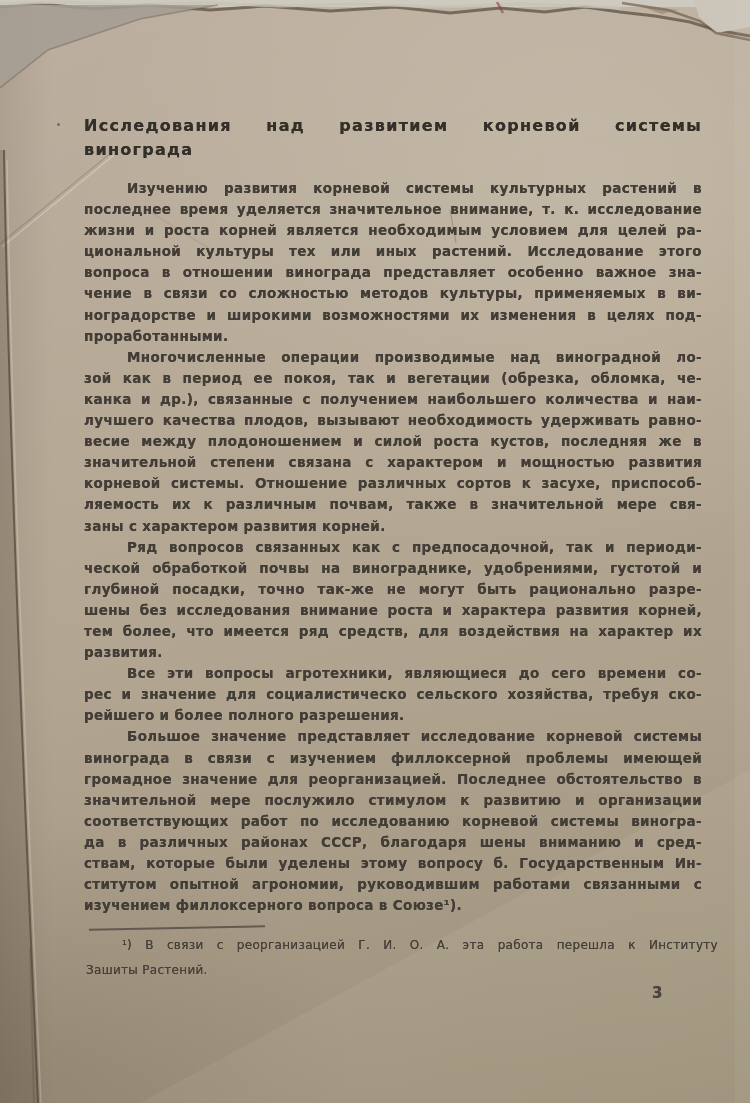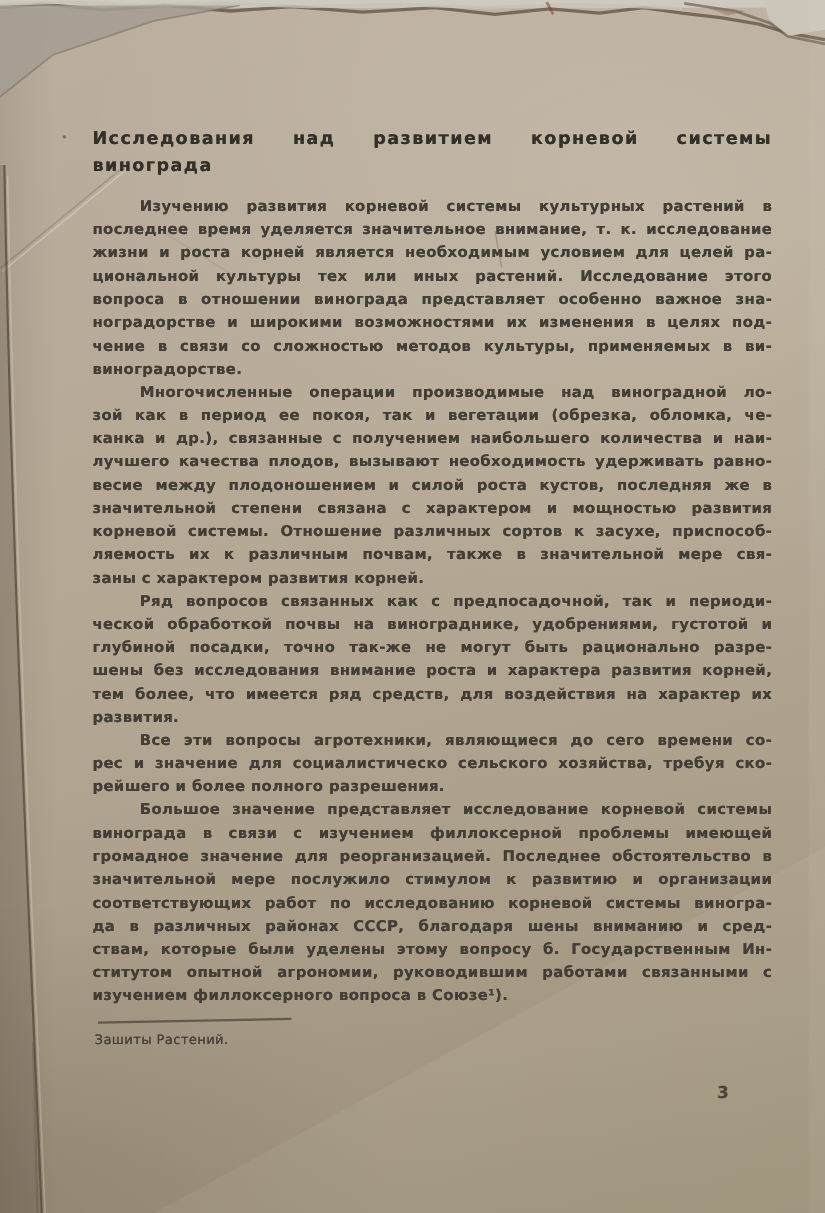--- a/index.html
+++ b/index.html
@@ -131,23 +131,23 @@
 
   <div class="text-block">
     <h1 class="page-title">Исследования над развитием корневой системы винограда</h1>
     <div class="paragraphs">
         <div class="para">
           <div class="line indent">Изучению развития  корневой системы  культурных  растений в</div>
           <div class="line">последнее время уделяется значительное внимание, т. к. исследование</div>
           <div class="line">жизни и роста корней является необходимым условием для целей ра-</div>
           <div class="line">циональной культуры  тех или иных растений.  Исследование  этого</div>
           <div class="line">вопроса в отношении винограда представляет особенно  важное  зна-</div>
+          <div class="line">чение в связи со сложностью методов культуры, применяемых  в ви-</div>
           <div class="line">ноградорстве и широкими  возможностями их изменения в целях под-</div>
-          <div class="line">чение в связи со сложностью методов культуры, применяемых  в ви-</div>
-          <div class="line last">виноградорстве.</div>
+          <div class="line last">проработанными.</div>
         </div>
         <div class="para">
           <div class="line indent">Многочисленные операции производимые над  виноградной  ло-</div>
           <div class="line">зой как в период ее покоя, так и вегетации (обрезка,  обломка,  че-</div>
           <div class="line">канка и др.), связанные с получением наибольшего  количества и наи-</div>
           <div class="line">лучшего качества плодов, вызывают необходимость удерживать равно-</div>
           <div class="line">весие между плодоношением и силой роста  кустов, последняя  же  в</div>
           <div class="line">значительной степени связана с характером и  мощностью  развития</div>
           <div class="line">корневой системы. Отношение различных сортов к засухе, приспособ-</div>
           <div class="line">ляемость их к различным  почвам, также в значительной  мере  свя-</div>
@@ -173,18 +173,19 @@
           <div class="line">значительной мере послужило стимулом к развитию  и  организации</div>
           <div class="line">соответствующих работ по исследованию корневой  системы  виногра-</div>
           <div class="line">да в различных  районах  СССР, благодаря шены  вниманию  и сред-</div>
           <div class="line">ствам, которые были уделены этому вопросу б. Государственным Ин-</div>
           <div class="line">ститутом опытной агрономии, руководившим работами  связанными с</div>
           <div class="line last">изучением филлоксерного вопроса в Союзе¹).</div>
         </div>
       </div>
     <div class="footnote-rule"></div>
     <div class="footnote">
+        <div class="line indent">¹) В связи с реорганизацией  Г.  И.  О.  А.  эта работа  перешла  к  Институту</div>
         <div class="line last">Зашиты Растений.</div>
       </div>
   </div>
 
   <div class="page-number">3</div>
 </div>
 
 </body></html>

